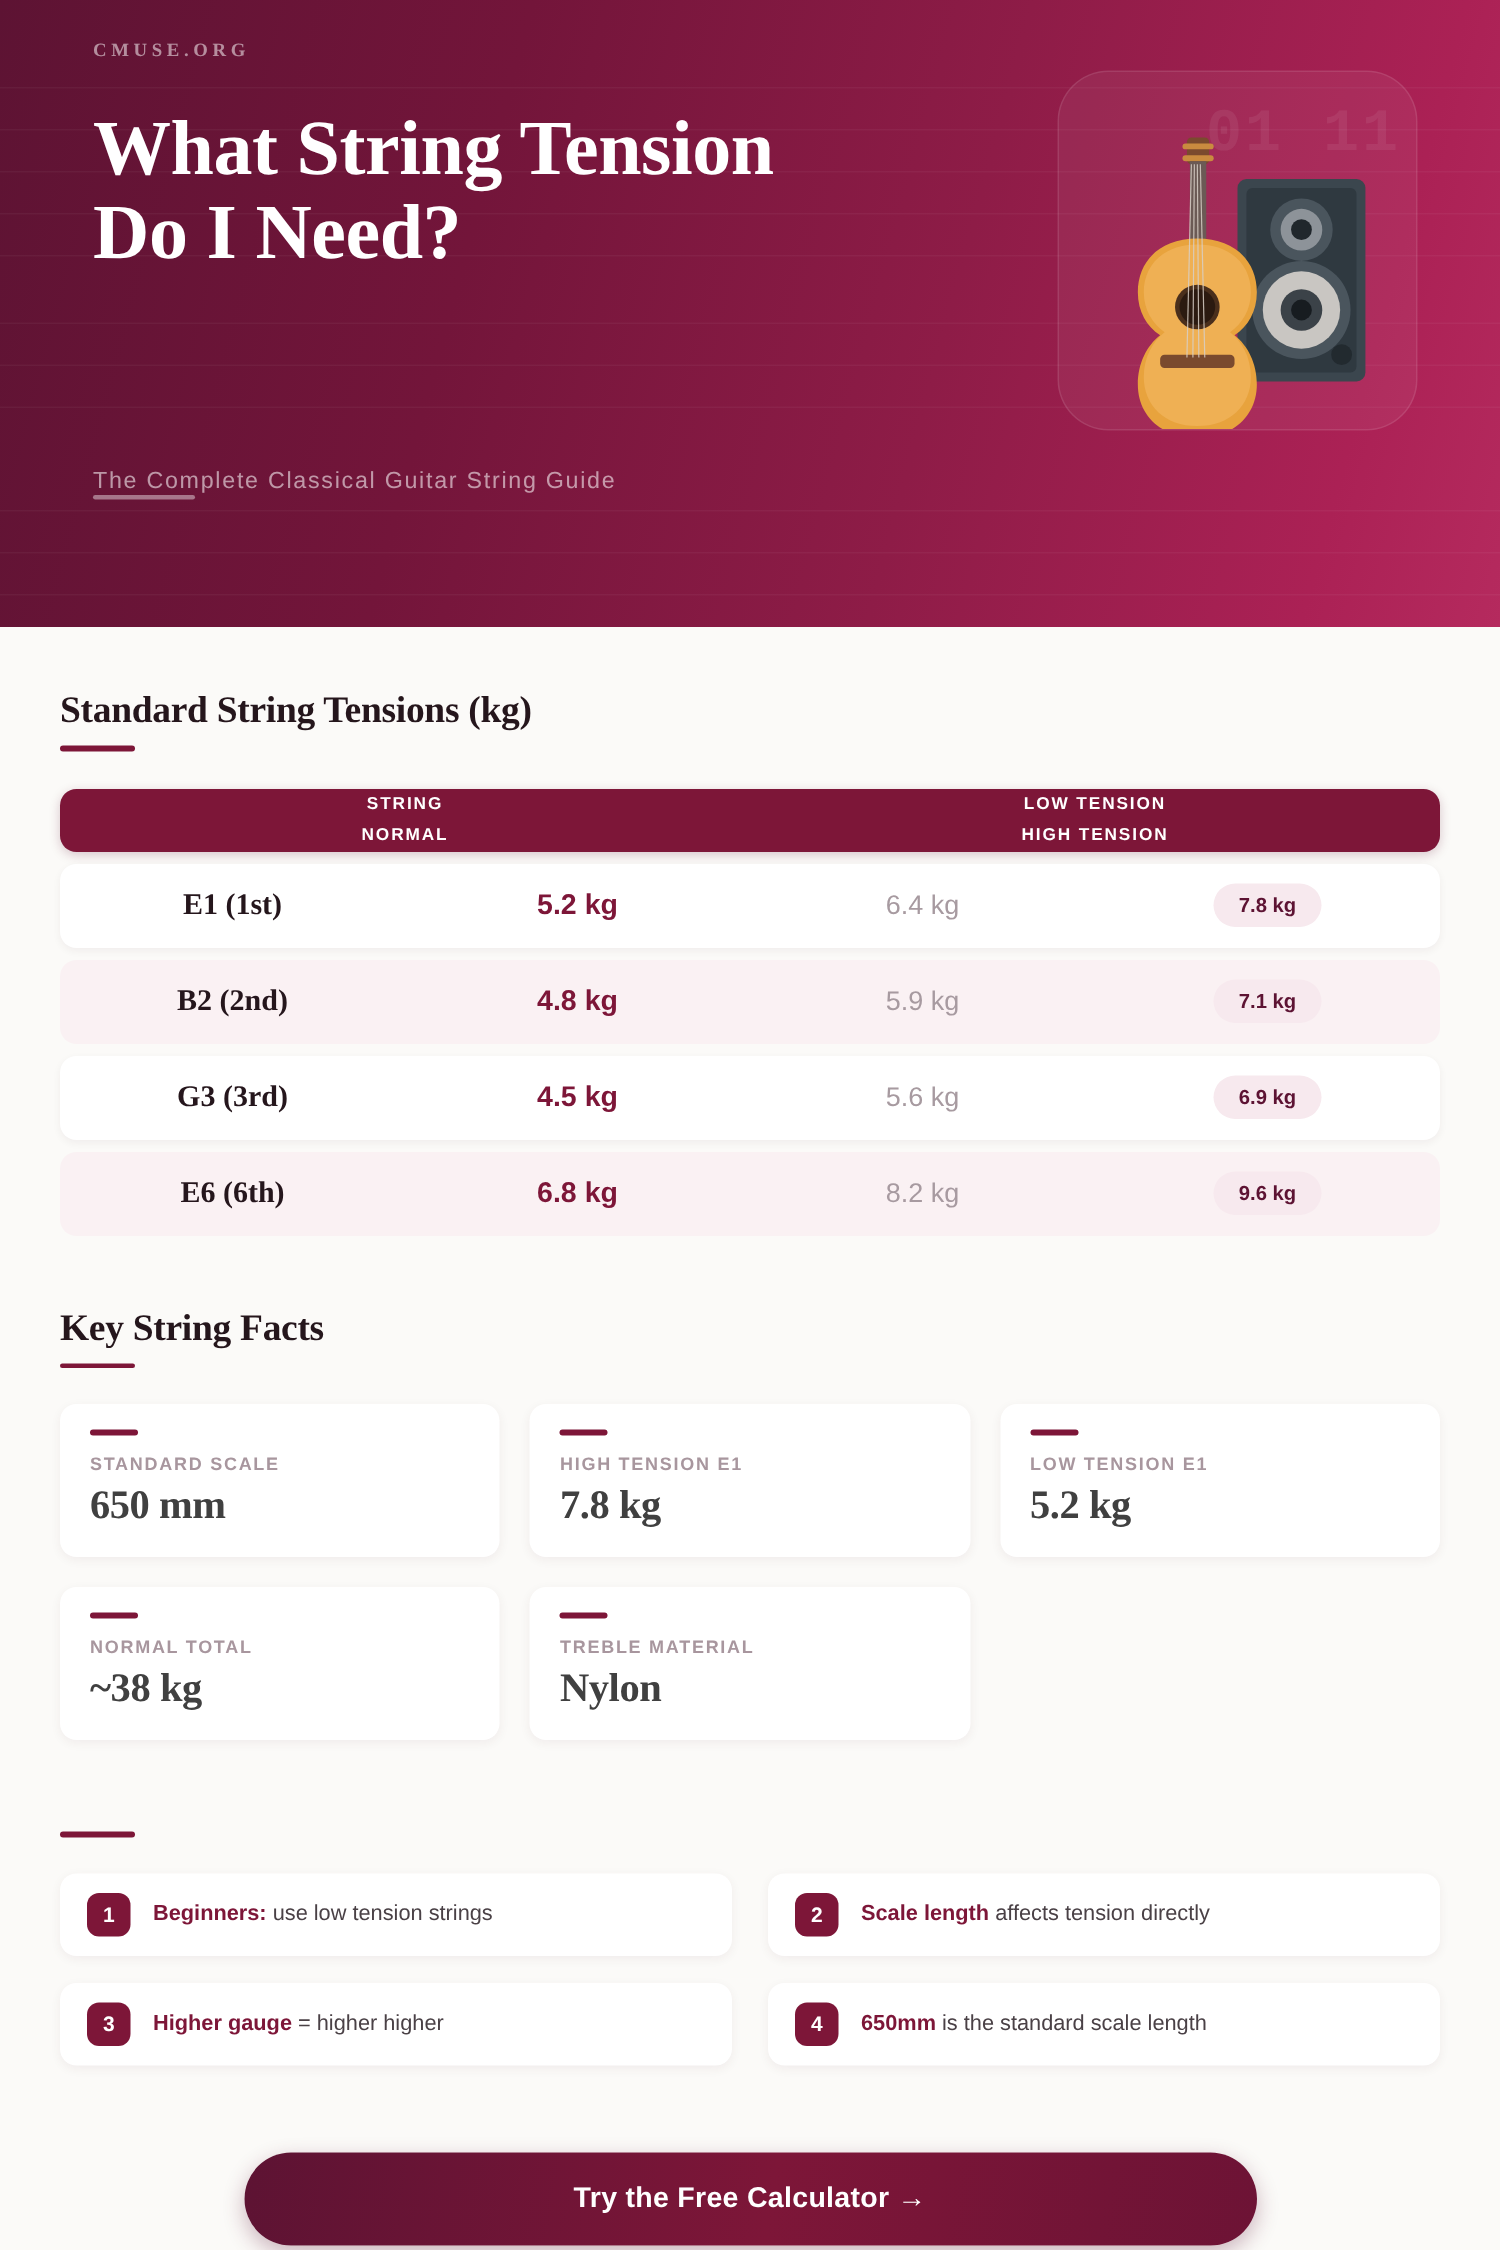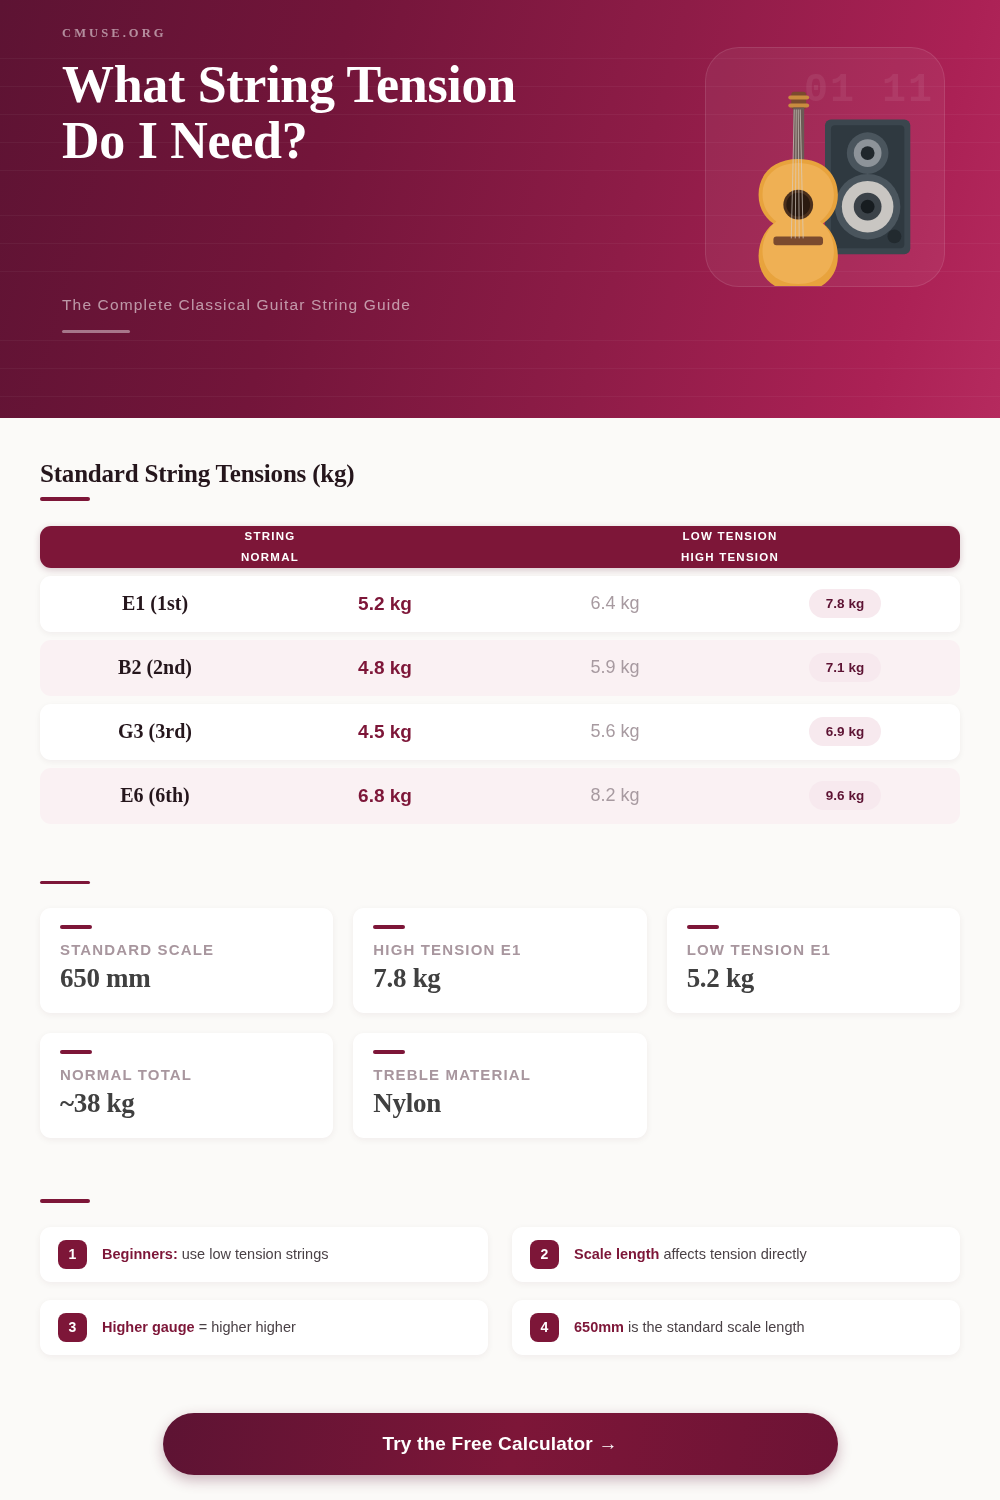--- a/index.html
+++ b/index.html
@@ -28,32 +28,32 @@
   .hero-inner { position:relative; height:100%; padding:26px 40px 0 62px; }
 
   .logo {
     font-family:"Liberation Serif", serif;
     font-size:12.5px; font-weight:700;
     letter-spacing:3.1px;
     color:rgba(255,255,255,.52);
   }
 
   .hero-title {
-    margin-top:16px;
+    margin-top:31px;
     max-width:520px;
     font-family:"Liberation Serif", serif;
     font-weight:700;
     font-size:52px;
     line-height:1.07;
     color:#ffffff;
     letter-spacing:-0.3px;
   }
 
   .hero-sub {
-    position:absolute; left:62px; top:296px;
+    position:absolute; left:62px; top:312px;
     font-family:"Liberation Sans", sans-serif;
     font-size:15.5px;
     font-weight:300;
     letter-spacing:1.15px;
     color:rgba(255,255,255,.56);
   }
   .hero-sub-rule {
     position:absolute; left:62px; top:330px;
     width:68px; height:3px; border-radius:2px;
     background:rgba(255,255,255,.42);
@@ -138,21 +138,21 @@
   .fcard {
     background:#ffffff;
     border-radius:11px;
     padding:17px 20px 19px;
     box-shadow:0 2px 7px rgba(60,20,35,.06);
     min-height:84px;
   }
   .fbar { width:32px; height:4px; border-radius:2px; background:#7d1638; }
   .flabel {
     margin-top:12px;
-    font-size:15px; font-weight:700;
+    font-size:12px; font-weight:700;
     letter-spacing:1.15px;
     color:#a8969e;
   }
   .fvalue {
     margin-top:5px;
     font-family:"Liberation Serif", serif;
     font-weight:700; font-size:27px; color:#404040;
     letter-spacing:-0.3px;
   }
 
@@ -292,20 +292,21 @@
         <div class="trow alt">
           <div class="td td-name">E6 (6th)</div>
           <div class="td td-low">6.8 kg</div>
           <div class="td td-norm">8.2 kg</div>
           <div class="td"><span class="badge">9.6 kg</span></div>
         </div>
       </div>
     </div>
 
     <div class="sec2">
+      <div class="sec-head">Key String Facts</div>
       <div class="sec-rule"></div>
 
       <div class="facts">
         <div class="fcard">
           <div class="fbar"></div>
           <div class="flabel">STANDARD SCALE</div>
           <div class="fvalue">650 mm</div>
         </div>
         <div class="fcard">
           <div class="fbar"></div>

